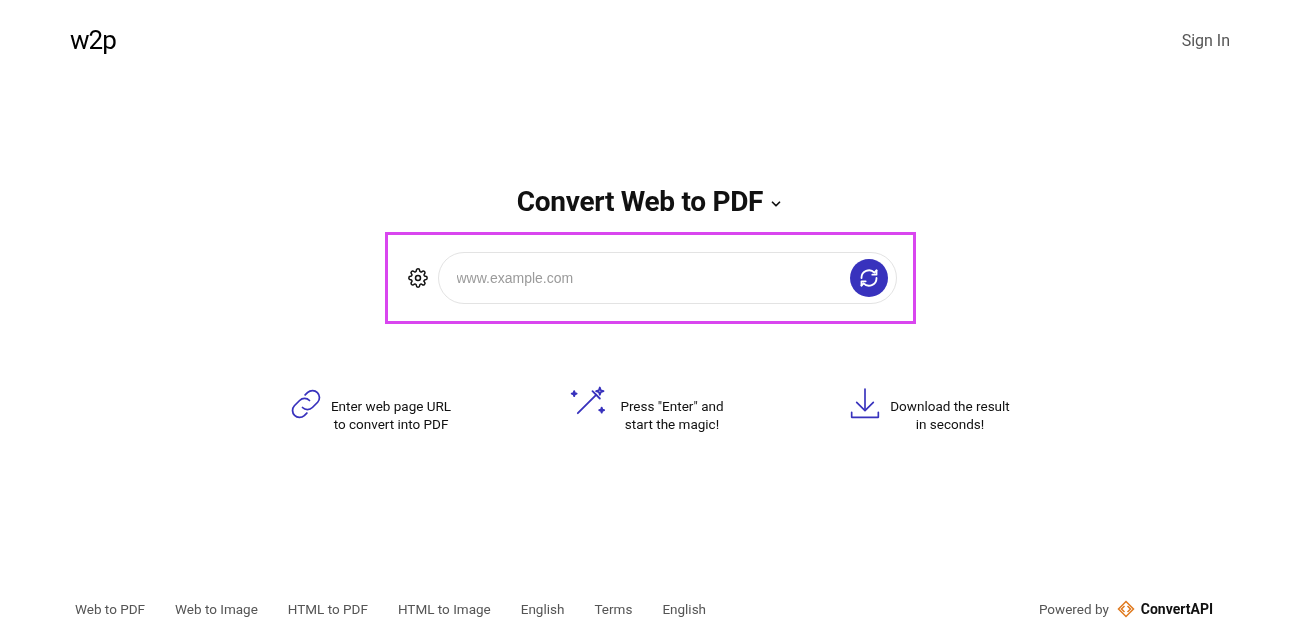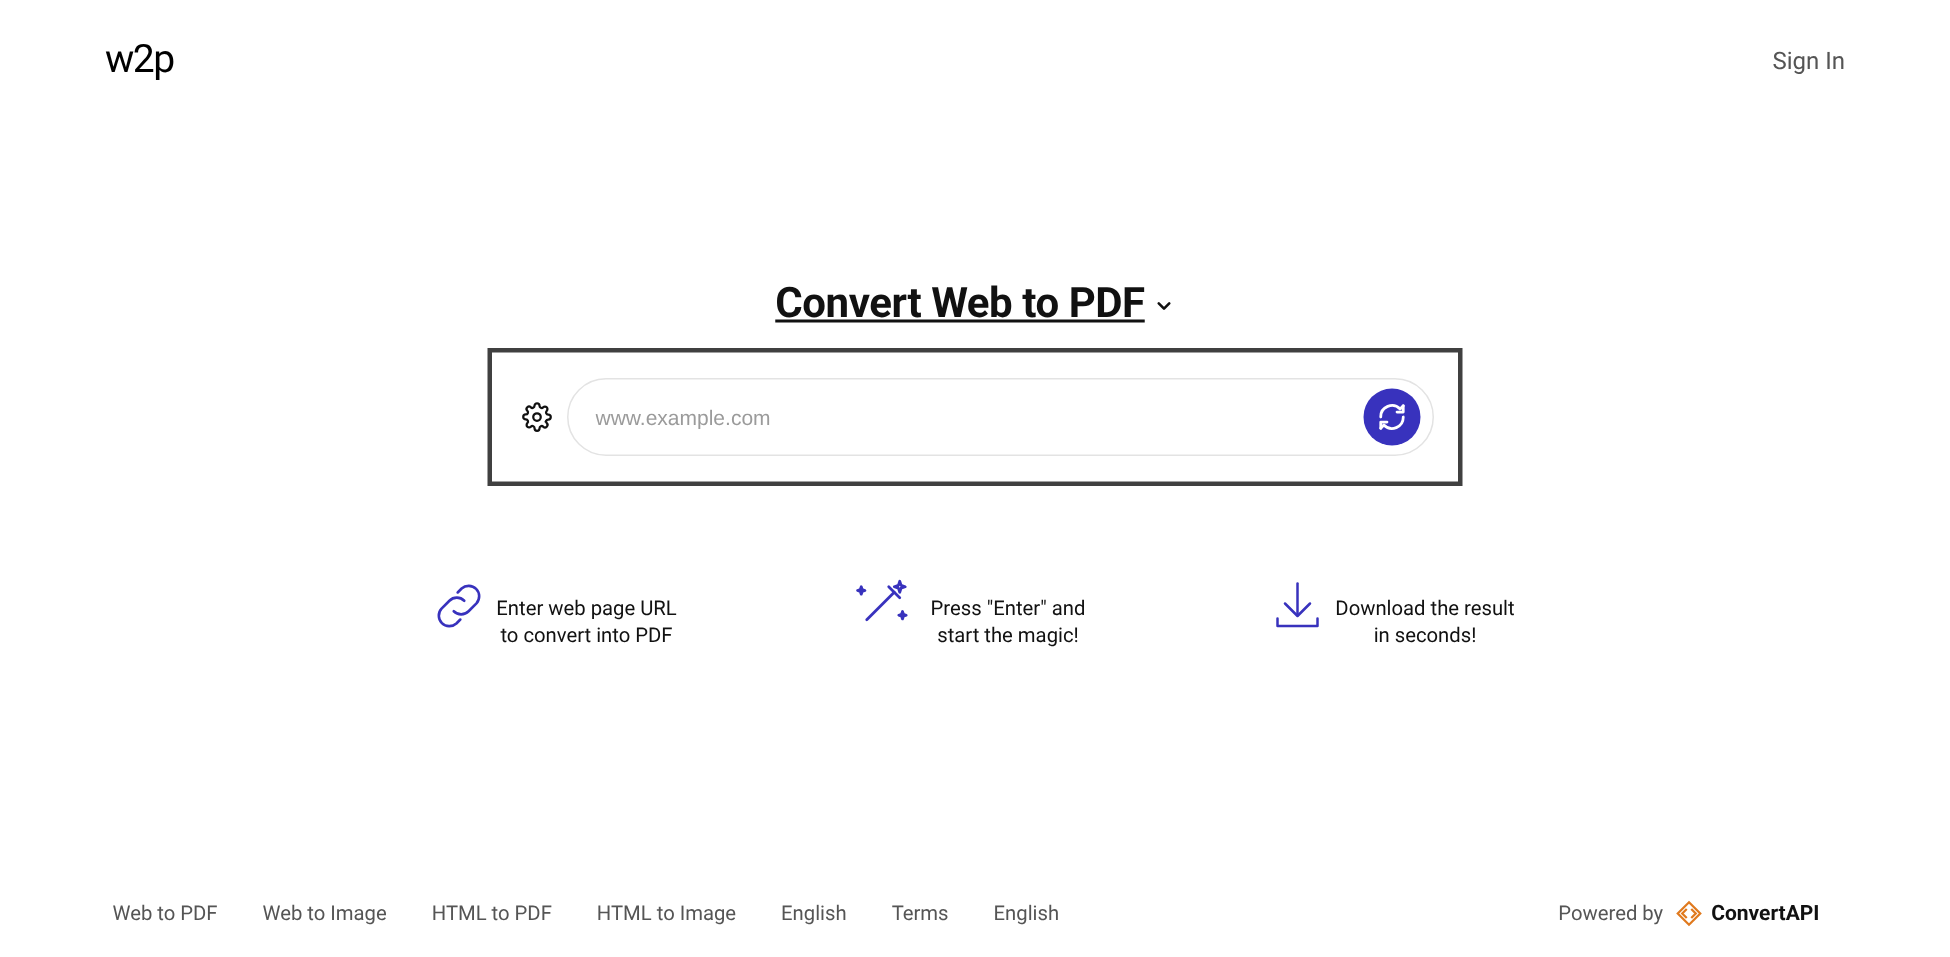--- a/index.html
+++ b/index.html
@@ -5,25 +5,25 @@
   * { box-sizing: border-box; margin: 0; padding: 0; }
   html, body { width: 1300px; height: 638px; font-family: -apple-system, BlinkMacSystemFont, "Segoe UI", Roboto, Arial, sans-serif; background: #fff; color: #111; }
   body { position: relative; }
 
   .header { position: absolute; top: 0; left: 0; right: 0; height: 80px; display: flex; align-items: center; justify-content: space-between; padding: 0 70px; }
   .logo { font-weight: 400; font-size: 26px; letter-spacing: -1px; color: #000; }
   .sign-in { color: #555; font-size: 16px; cursor: pointer; text-align: center; }
 
   .main { position: absolute; top: 0; left: 0; right: 0; bottom: 0; display: flex; flex-direction: column; align-items: center; }
 
-  .title-row { margin-top: 185px; display: flex; align-items: center; gap: 6px; text-decoration: underline; }
+  .title-row { margin-top: 185px; display: flex; align-items: center; gap: 6px; }
   .title { font-size: 28px; font-weight: 700; letter-spacing: -0.3px; }
   .chev { width: 14px; height: 14px; display: inline-flex; align-items: center; justify-content: center; position: relative; top: 2px; }
 
-  .highlight-box { margin-top: 14px; width: 650px; height: 92px; border: 3px solid #404040; display: flex; align-items: center; padding: 0 16px 0 20px; gap: 10px; }
+  .highlight-box { margin-top: 14px; width: 531px; height: 92px; border: 3px solid #d946ef; display: flex; align-items: center; padding: 0 16px 0 20px; gap: 10px; }
   .gear-wrap { width: 20px; height: 20px; display:flex; align-items:center; justify-content:center; cursor:pointer; }
   .url-bar { flex: 1; height: 52px; border: 1px solid #e3e3e3; border-radius: 26px; display: flex; align-items: center; padding: 0 8px 0 18px; gap: 10px; }
   .url-input { flex:1; border:none; outline:none; font-size:14px; color:#333; }
   .url-input::placeholder { color:#9b9b9b; }
   .convert-btn { width: 38px; height: 38px; border-radius: 50%; background: #3832bd; display:flex; align-items:center; justify-content:center; cursor:pointer; }
 
   .steps { margin-top: 60px; display:flex; gap: 110px; }
   .step { width: 170px; display:flex; flex-direction:row; align-items:center; text-align:center; }
   .step-icon { height: 40px; display:flex; align-items:center; justify-content:center; margin-bottom: 22px; }
   .step-text { font-size: 13.5px; color:#111; line-height:1.35; }

